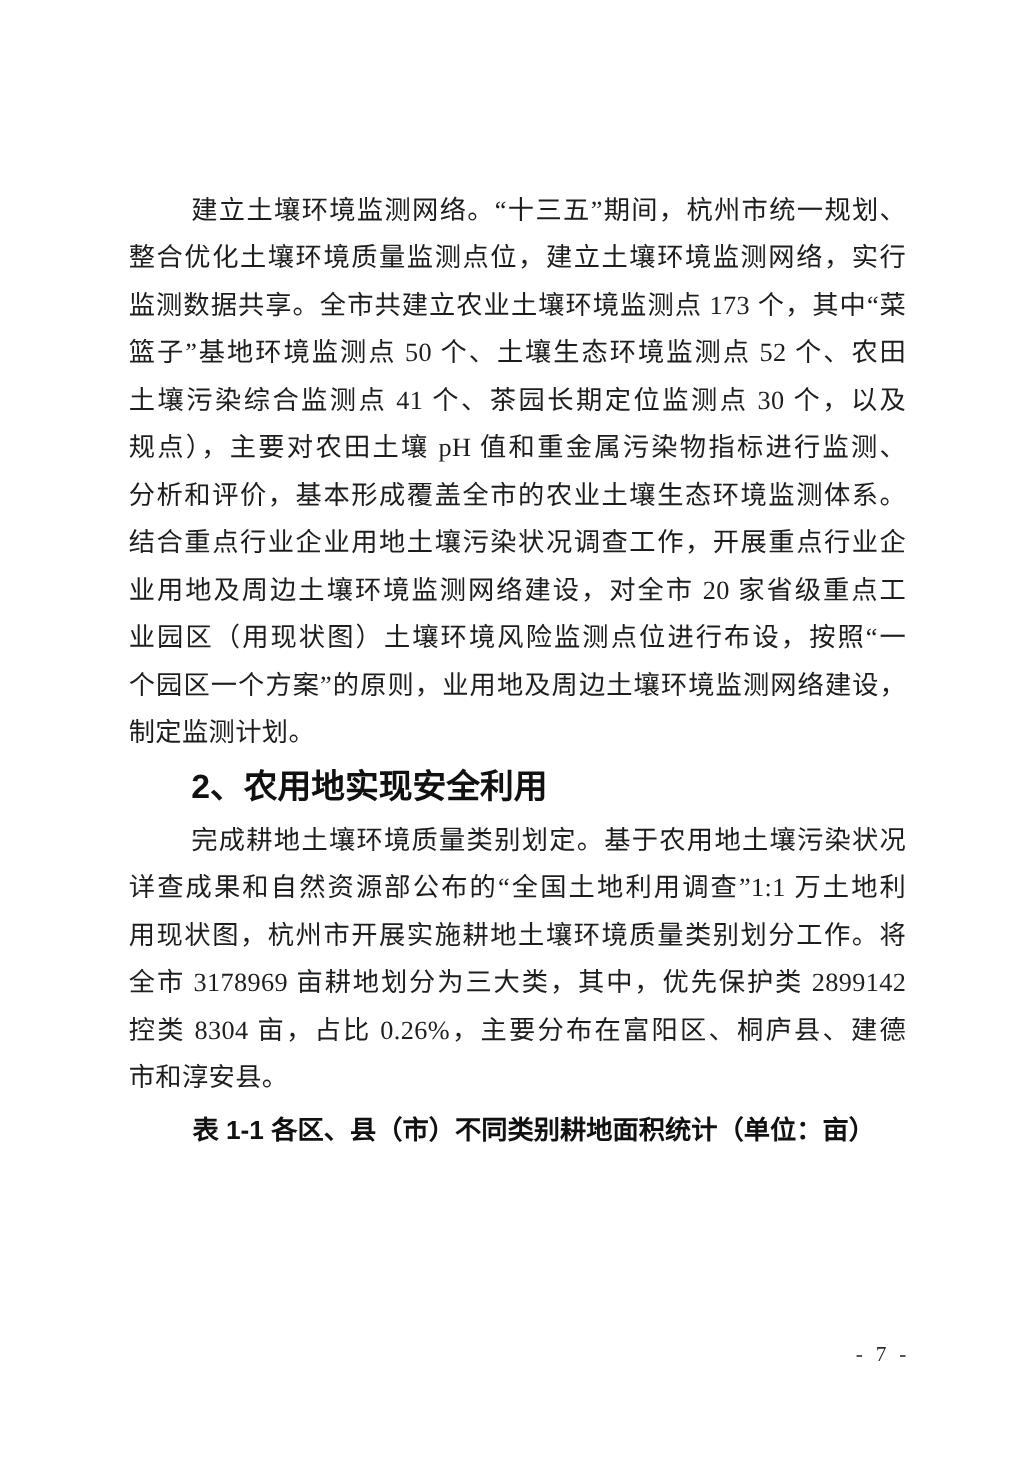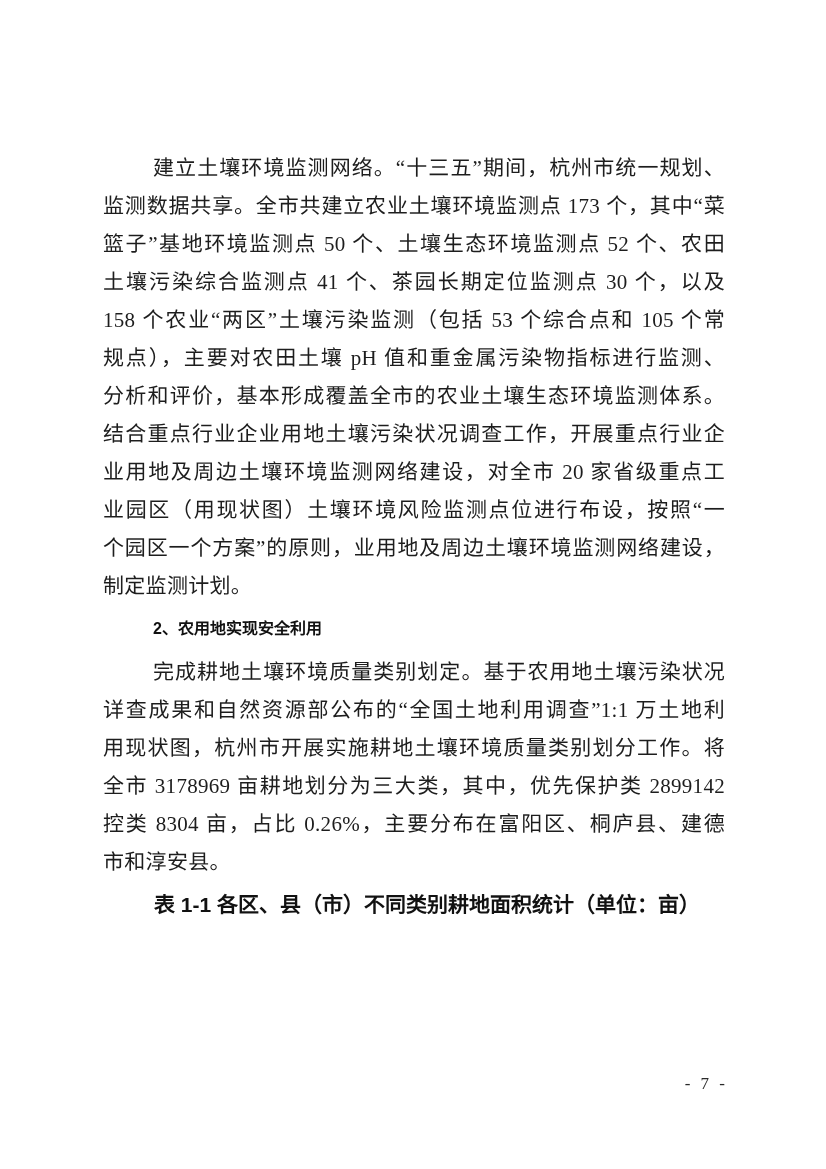--- a/index.html
+++ b/index.html
@@ -39,21 +39,21 @@
     text-indent: 50px;
   }
   .line.last {
     text-align-last: left;
   }
   .heading {
     margin: 0;
     padding-left: 50px;
     height: 48px;
     line-height: 48px;
-    font-size: 16px;
+    font-size: 27px;
     font-weight: bold;
     color: #111111;
     font-family: "Liberation Sans", "DejaVu Sans", sans-serif;
   }
   .table-caption {
     margin-top: 10px;
     padding-left: 26px;
     font-size: 21px;
     line-height: 28px;
     font-weight: bold;
@@ -73,24 +73,24 @@
   }
 </style>
 </head>
 <body>
 
 <div class="page">
   <div class="content">
 
     <div class="para">
       <div class="line first">建立土壤环境监测网络。“十三五”期间，杭州市统一规划、</div>
+      <div class="line">整合优化土壤环境质量监测点位，建立土壤环境监测网络，实行</div>
       <div class="line">监测数据共享。全市共建立农业土壤环境监测点 173 个，其中“菜</div>
       <div class="line">篮子”基地环境监测点 50 个、土壤生态环境监测点 52 个、农田</div>
       <div class="line">土壤污染综合监测点 41 个、茶园长期定位监测点 30 个，以及</div>
-      <div class="line">158 个农业“两区”土壤污染监测（包括 53 个综合点和 105 个常</div>
       <div class="line">规点），主要对农田土壤 pH 值和重金属污染物指标进行监测、</div>
       <div class="line">分析和评价，基本形成覆盖全市的农业土壤生态环境监测体系。</div>
       <div class="line">结合重点行业企业用地土壤污染状况调查工作，开展重点行业企</div>
       <div class="line">业用地及周边土壤环境监测网络建设，对全市 20 家省级重点工</div>
       <div class="line">业园区（用现状图）土壤环境风险监测点位进行布设，按照“一</div>
       <div class="line">个园区一个方案”的原则，业用地及周边土壤环境监测网络建设，</div>
       <div class="line last">制定监测计划。</div>
     </div>
 
     <div class="heading">2、农用地实现安全利用</div>

